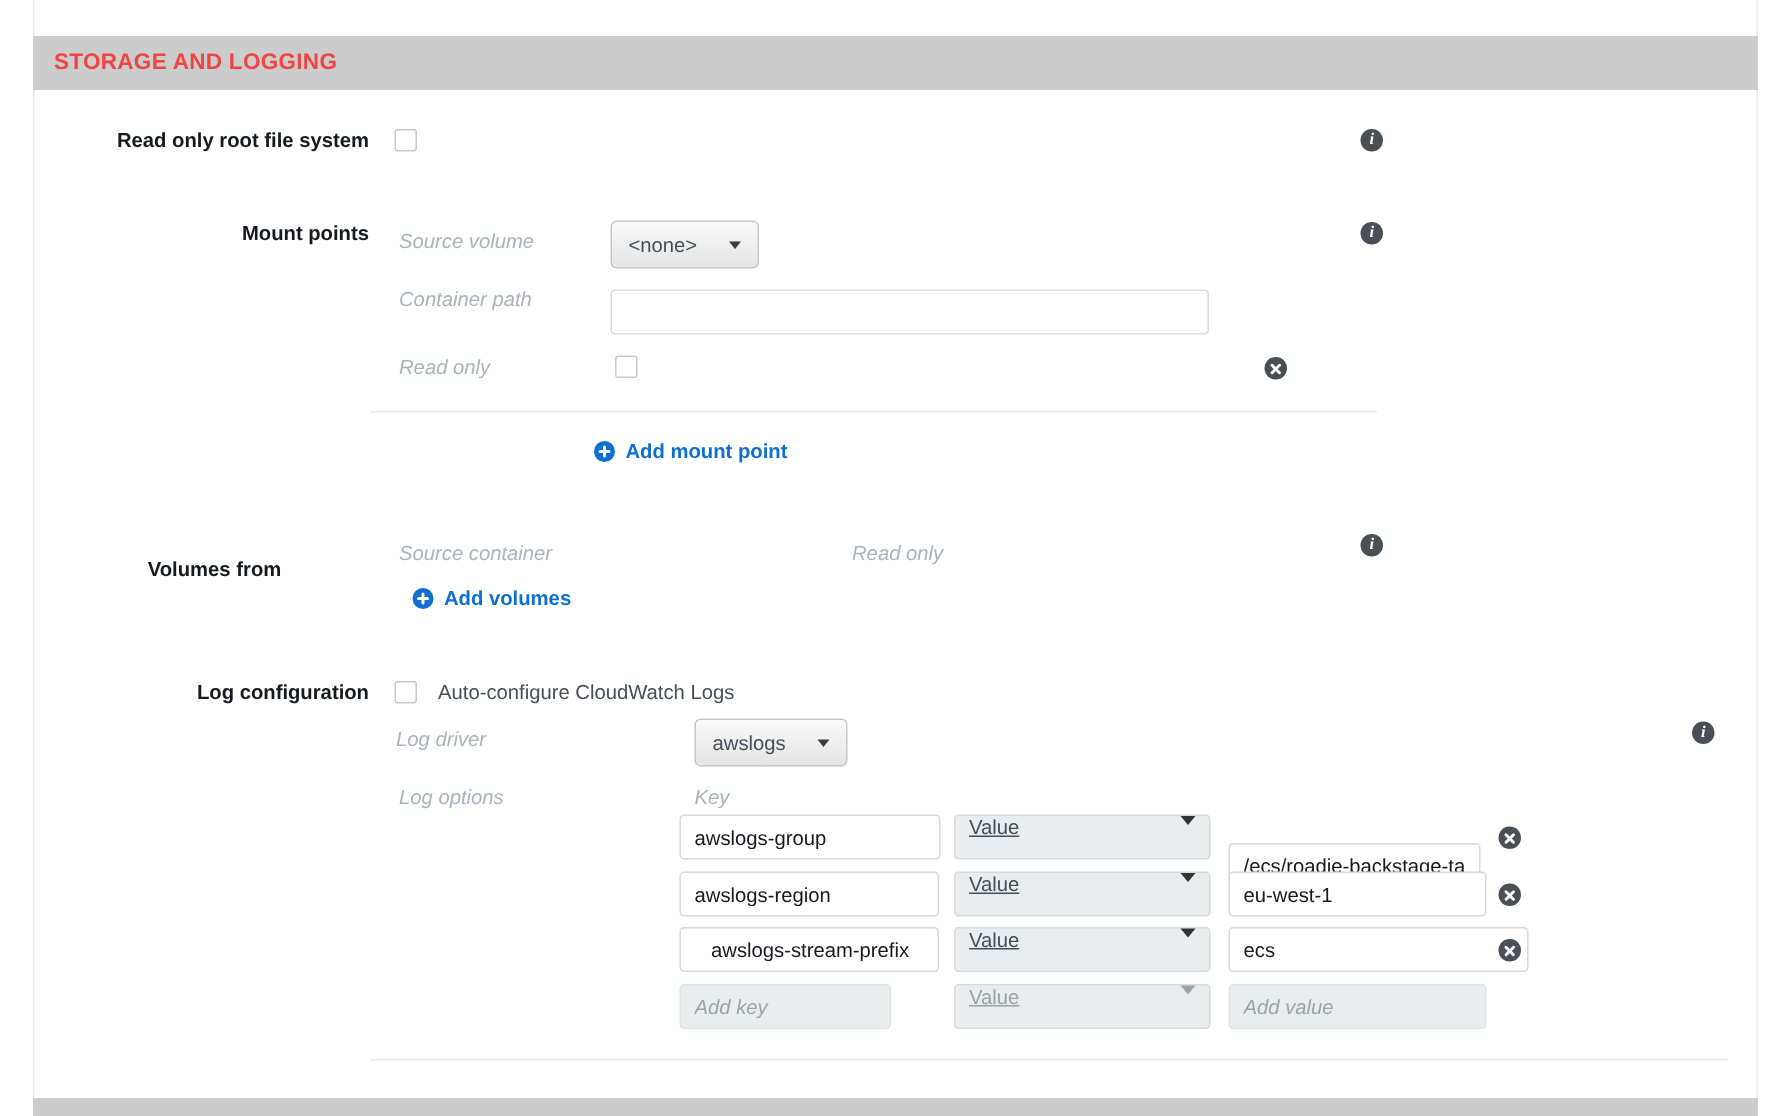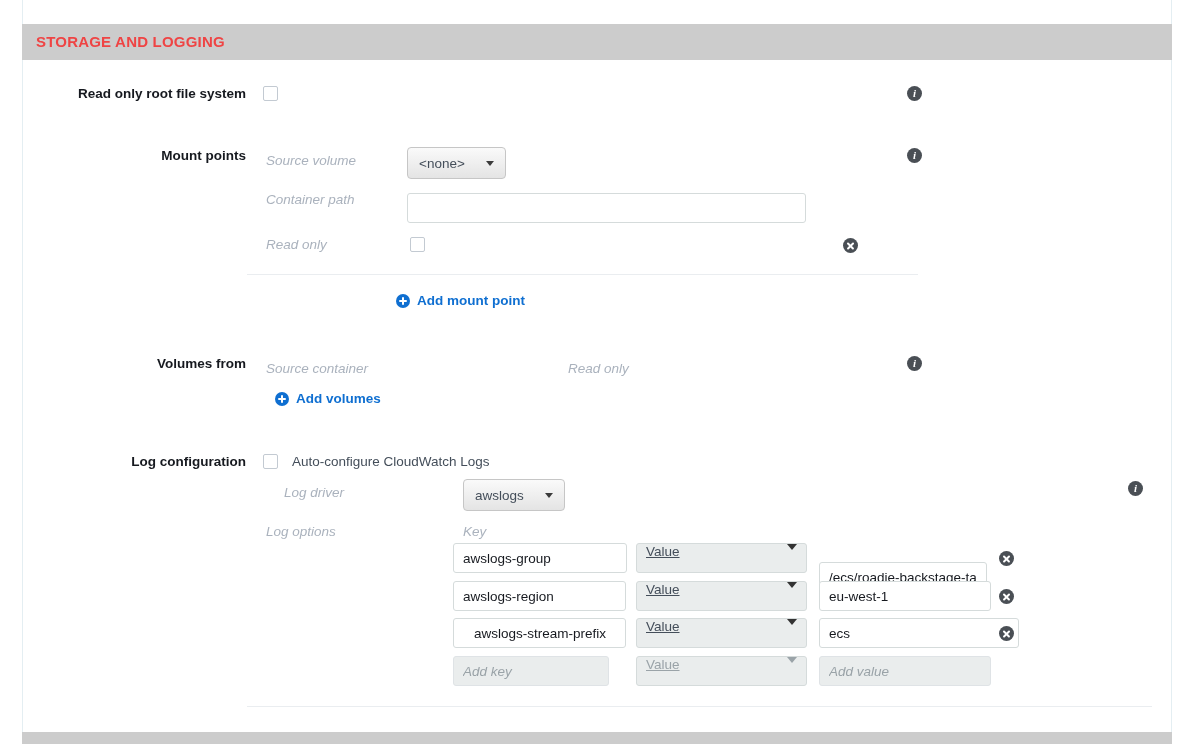--- a/index.html
+++ b/index.html
@@ -156,37 +156,37 @@
 <div class="cbx" style="left:410px;top:237px;"></div>
 <div class="del-icon" style="left:843px;top:238px;"></div>
 
 <div class="divider" style="left:247px;top:274px;width:671px;"></div>
 
 <div class="addlink" style="left:396px;top:293px;">
   <span class="plus-icon"></span>
   <span>Add mount point</span>
 </div>
 
-<div class="lbl-strong" style="left:40px;top:356px;width:206px;">Volumes from</div>
+<div class="lbl-strong" style="left:40px;top:372px;width:206px;text-align:center;">Volumes from</div>
 <div class="info-icon" style="left:907px;top:356px;">i</div>
 
 <div class="lbl-muted" style="left:266px;top:361px;">Source container</div>
 <div class="lbl-muted" style="left:568px;top:361px;">Read only</div>
 
 <div class="addlink" style="left:275px;top:391px;">
   <span class="plus-icon"></span>
   <span>Add volumes</span>
 </div>
 
 <div class="lbl-strong" style="left:40px;top:454px;width:206px;">Log configuration</div>
 <div class="cbx" style="left:263px;top:454px;"></div>
 <div class="lbl-plain" style="left:292px;top:454px;">Auto-configure CloudWatch Logs</div>
 <div class="info-icon" style="left:1128px;top:481px;">i</div>
 
-<div class="lbl-muted" style="left:284px;top:485px;">Log driver</div>
+<div class="lbl-muted" style="left:264px;top:485px;">Log driver</div>
 <div class="btnsel" style="left:463px;top:479px;">
   <span>awslogs</span>
   <span class="caret-s"></span>
 </div>
 
 <div class="lbl-muted" style="left:266px;top:524px;">Log options</div>
 <div class="lbl-muted" style="left:463px;top:524px;">Key</div>
 
 <input class="tinput" type="text" style="left: 453px; top: 543px; width: 174px;" value="awslogs-group">
 <div class="sel" style="left:636px;top:543px;width:171px;">
@@ -205,21 +205,21 @@
 <div class="del-icon" style="left:999px;top:589px;"></div>
 
 <input class="tinput" type="text" style="left: 453px; top: 618px; width: 173px; padding-left: 20px;" value="awslogs-stream-prefix">
 <div class="sel" style="left:636px;top:618px;width:171px;">
   <span>Value</span>
   <span class="caret-r"></span>
 </div>
 <input class="tinput" type="text" style="left: 819px; top: 618px; width: 200px;" value="ecs">
 <div class="del-icon" style="left:999px;top:626px;"></div>
 
-<input class="tinput dim" type="text" style="left: 453px; top: 656px; width: 156px; font-style: italic;" placeholder="Add key">
+<input class="tinput dim" type="text" style="left: 453px; top: 656px; width: 141px; font-style: italic;" placeholder="Add key">
 <div class="sel disabled" style="left:636px;top:656px;width:171px;">
   <span>Value</span>
   <span class="caret-r"></span>
 </div>
 <input class="tinput dim" type="text" style="left: 819px; top: 656px; width: 172px;" placeholder="Add value">
 
 <div class="divider" style="left:247px;top:706px;width:905px;"></div>
 
 <div class="footer-bar"></div>
 

